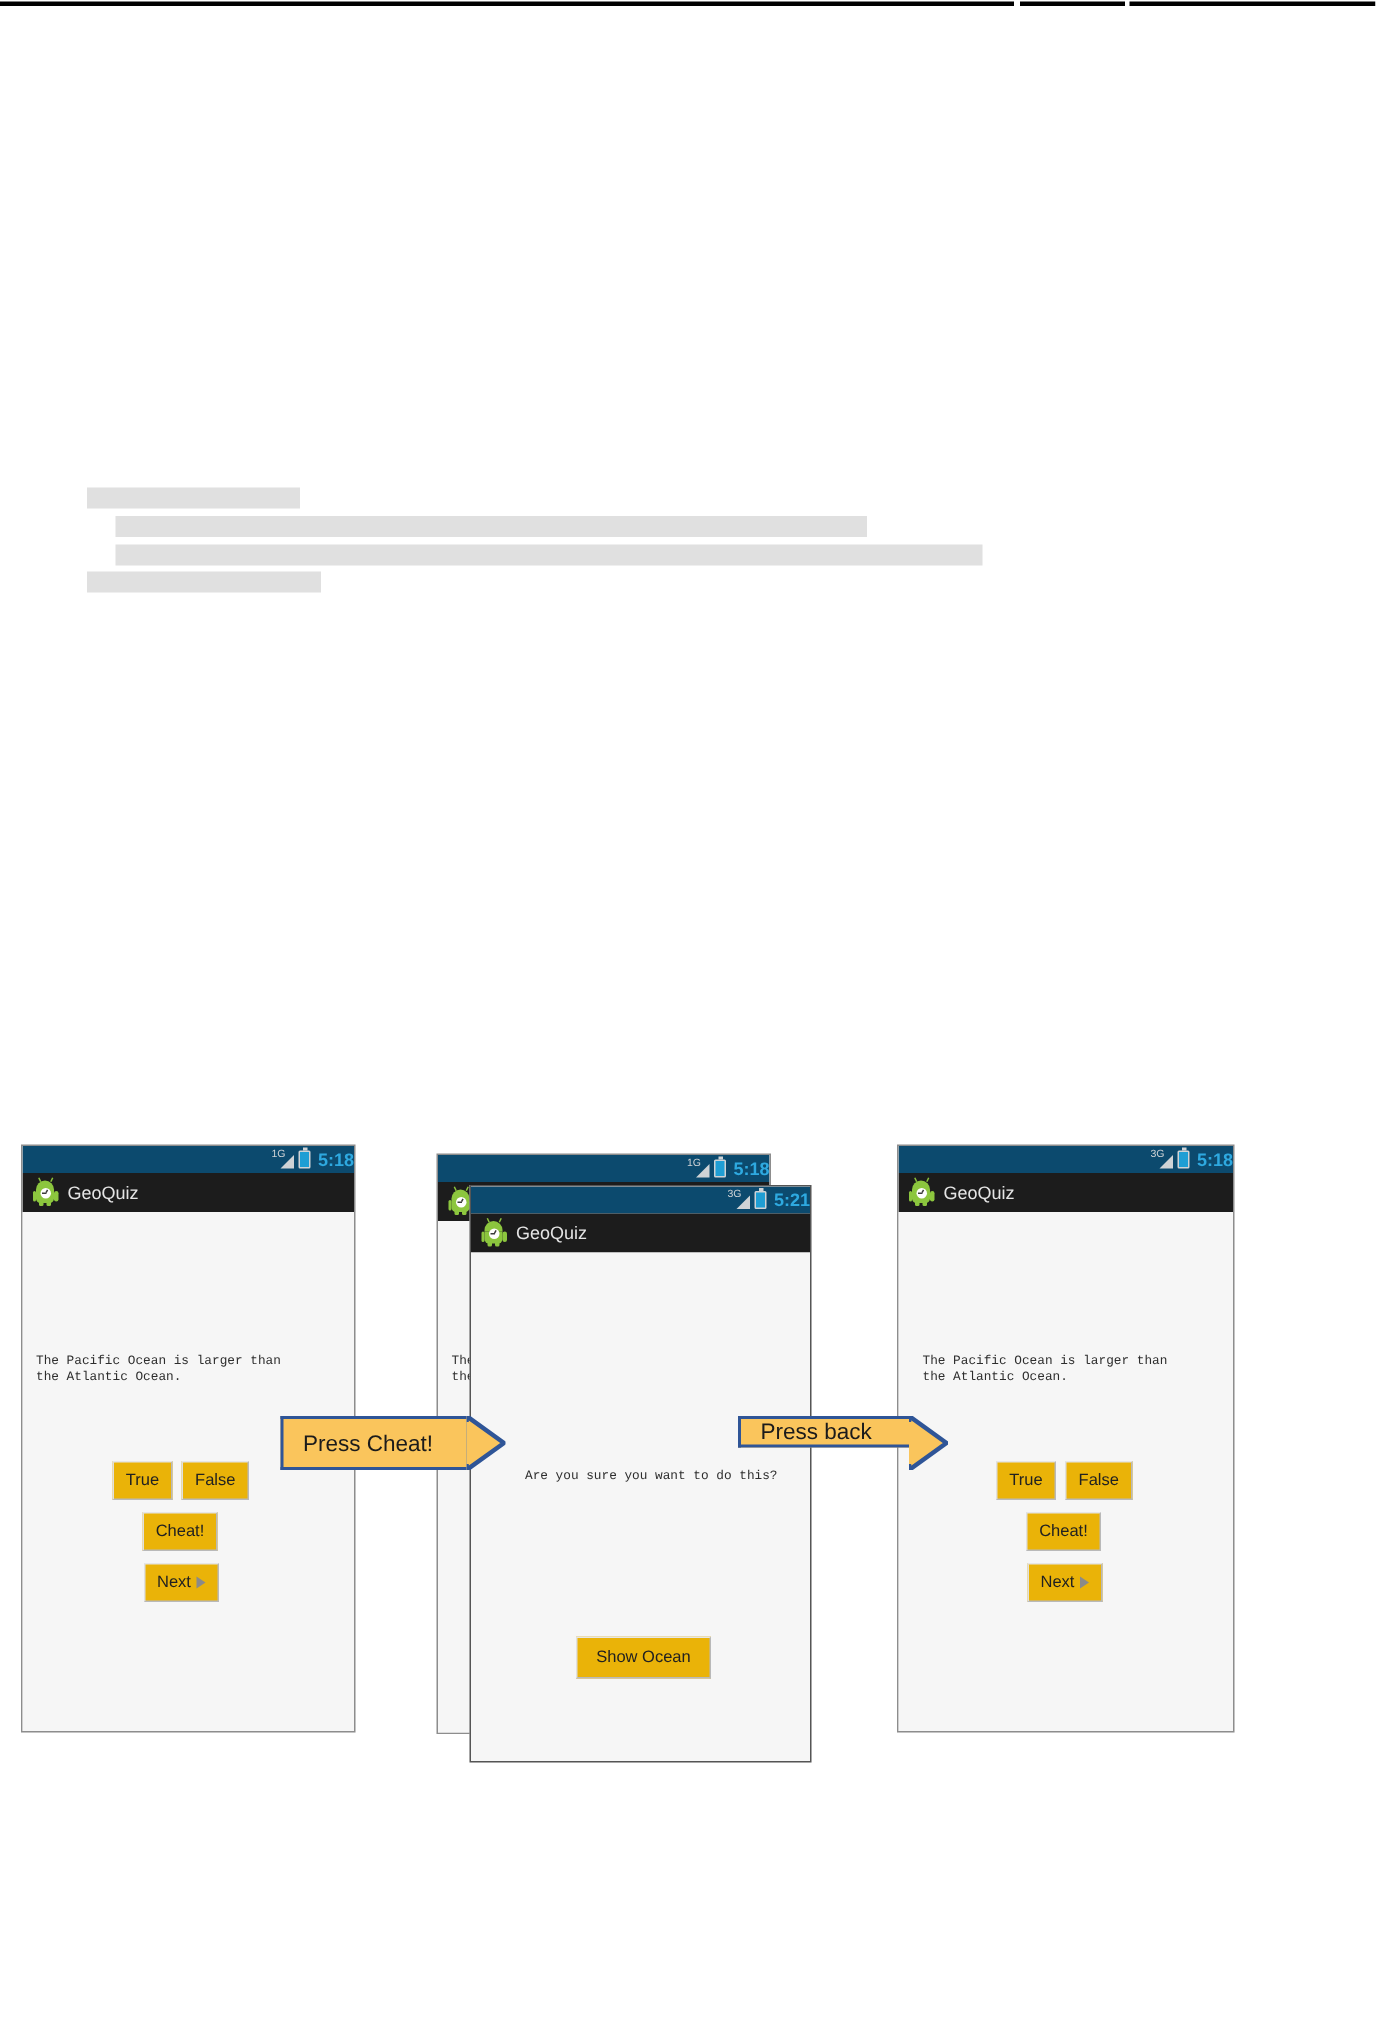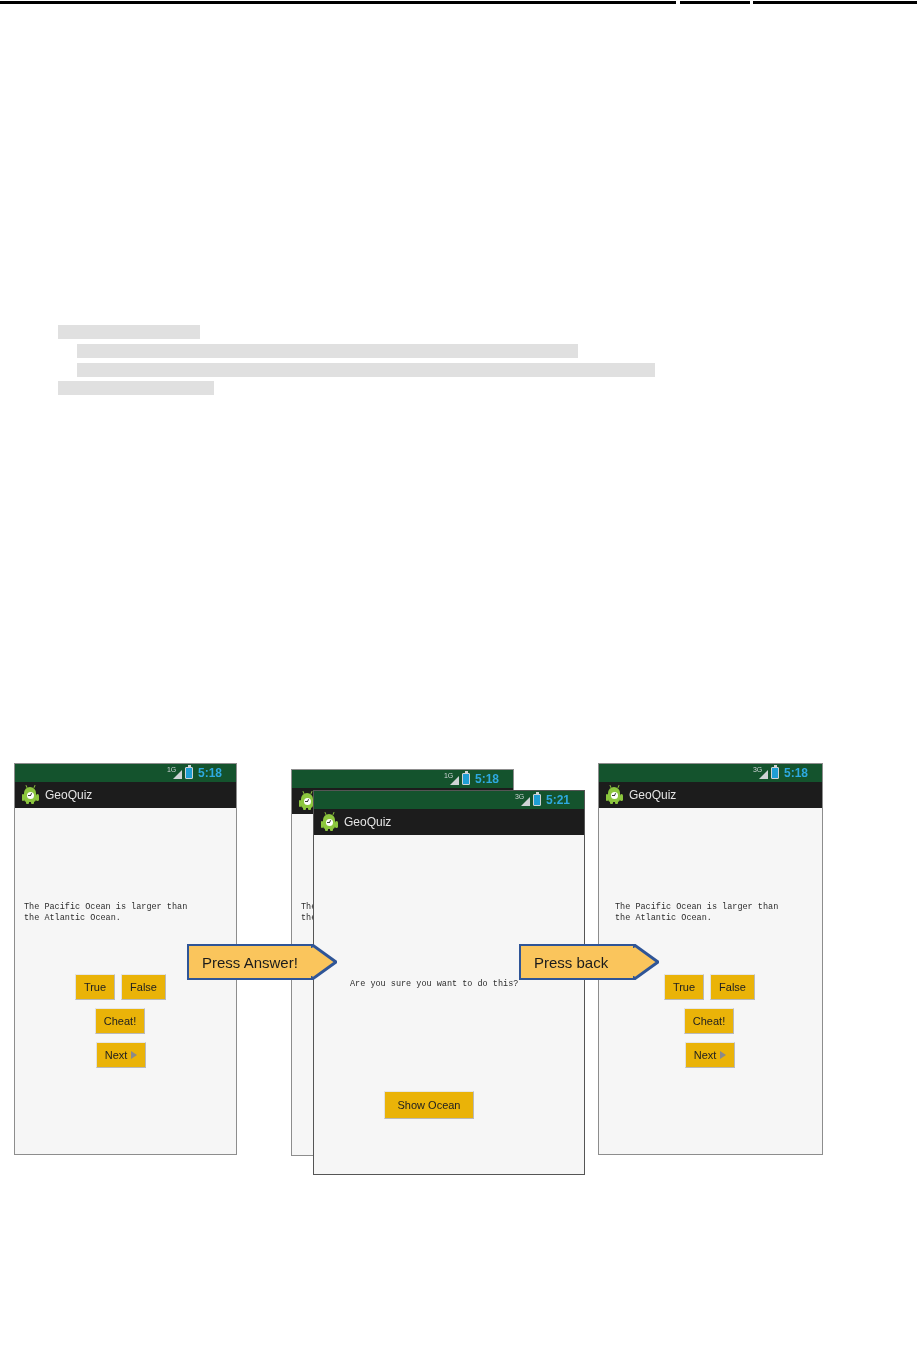--- a/index.html
+++ b/index.html
@@ -38,25 +38,25 @@
     position: absolute;
     background: #f6f6f6;
     border: 1px solid #8d8d8d;
     box-sizing: border-box;
     overflow: hidden;
   }
   .phone.dark-edge { border-color: #555; }
 
   .statusbar {
     height: 18px;
-    background: #14532d;
+    background: #0c4a6e;
     display: flex;
     align-items: center;
     justify-content: flex-end;
-    padding-right: 14px;
+    padding-right: 0;
     box-sizing: border-box;
   }
   .sb-signal {
     position: relative;
     width: 15px;
     height: 12px;
     margin-right: 3px;
   }
   .sb-signal .net {
     position: absolute;
@@ -321,21 +321,21 @@
         <i class="leg-r"></i>
       <i class="face"></i>
     </span>
     <span class="app-title">GeoQuiz</span>
   </div>
   <div class="appbody">
     <div class="question-text" style="left:9px; top:88px; width:166px;">The Pacific Ocean is larger than the Atlantic Ocean.</div>
   </div>
 </div>
 
-<div class="phone dark-edge" style="left:313px; top:790px; width:272px; height:385px;">
+<div class="phone dark-edge" style="left:313px; top:790px; width:228px; height:385px;">
   <div class="statusbar">
     <div class="sb-signal">
       <span class="net">3G</span>
       <span class="tri"></span>
     </div>
     <div class="sb-batt"></div>
     <span class="sb-time">5:21</span>
   </div>
   <div class="actionbar">
     <span class="droid">
@@ -387,32 +387,32 @@
     <div class="abtn" style="left:85px;  top:200px; width:50px; height:26px;">Cheat!</div>
     <div class="abtn" style="left:86px; top:234px; width:50px; height:26px;">
       <span>Next</span>
       <span class="tri-next"></span>
     </div>
   </div>
 </div>
 
 <div class="callout" style="left:187px; top:944px; width:150px; height:36px;">
   <div class="body" style="width:124px;">
-    <span class="label">Press Answer!</span>
+    <span class="label">Press Cheat!</span>
   </div>
   <div class="head">
     <svg width="26" height="36" viewBox="0 0 26 36">
       <path d="M0,2 L0,0 L2,0 L24,16 Q26,18 24,20 L2,36 L0,36 L0,34 Z" fill="none"></path>
       <polygon points="0,0 25,18 0,36" fill="#fac55c" stroke="#2f5597" stroke-width="3" stroke-linejoin="round"></polygon>
       <rect x="-4" y="4" width="7" height="28" fill="#fac55c"></rect>
     </svg>
   </div>
 </div>
 
-<div class="callout" style="left:519px; top:944px; width:140px; height:36px;justify-content:flex-end;">
+<div class="callout" style="left:492px; top:944px; width:140px; height:21px;justify-content:flex-end;">
   <div class="body" style="width:114px;">
     <span class="label">Press back</span>
   </div>
   <div class="head">
     <svg width="26" height="36" viewBox="0 0 26 36">
       <polygon points="0,0 25,18 0,36" fill="#fac55c" stroke="#2f5597" stroke-width="3" stroke-linejoin="round"></polygon>
       <rect x="-4" y="4" width="7" height="28" fill="#fac55c"></rect>
     </svg>
   </div>
 </div>

